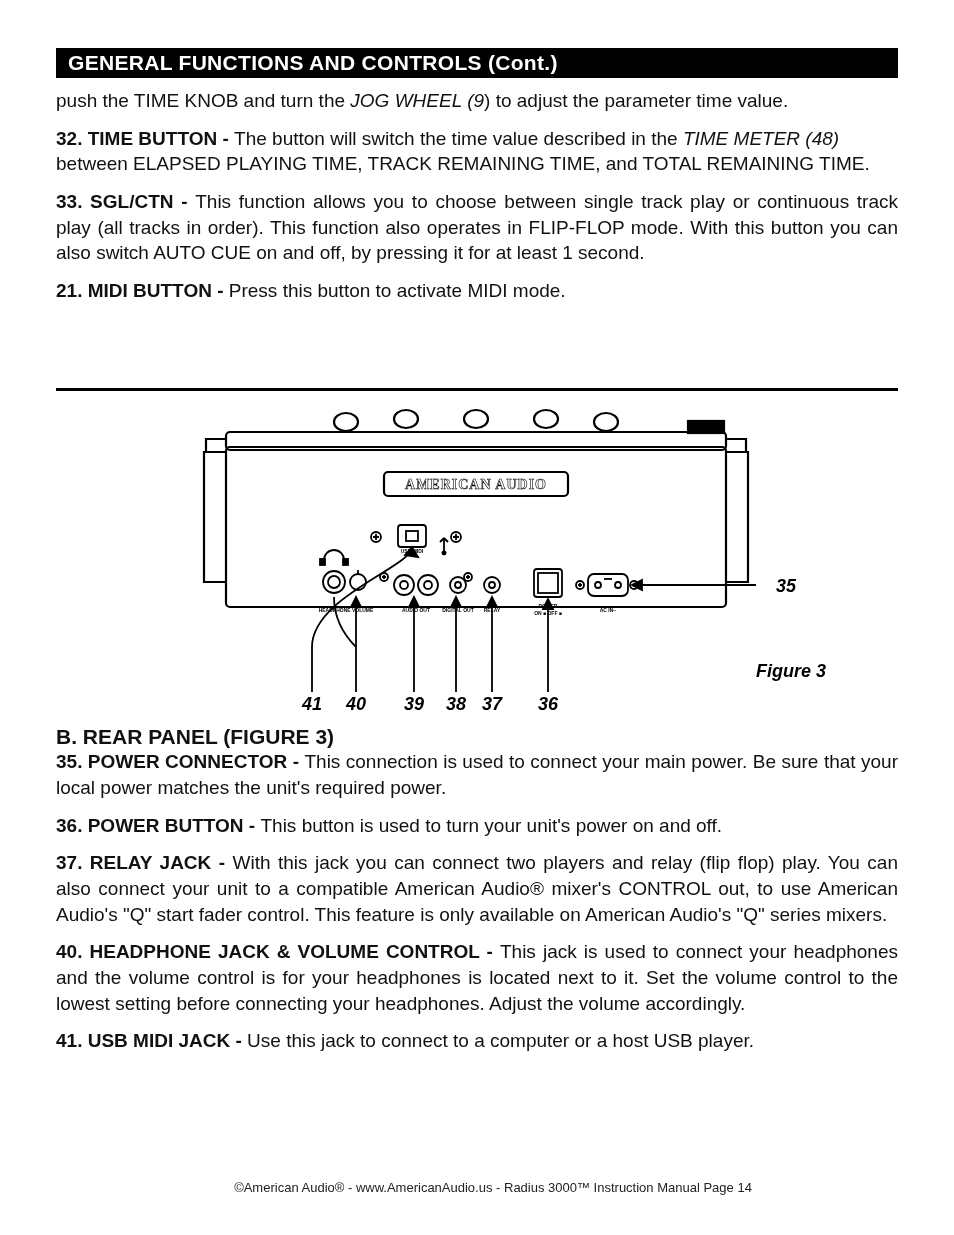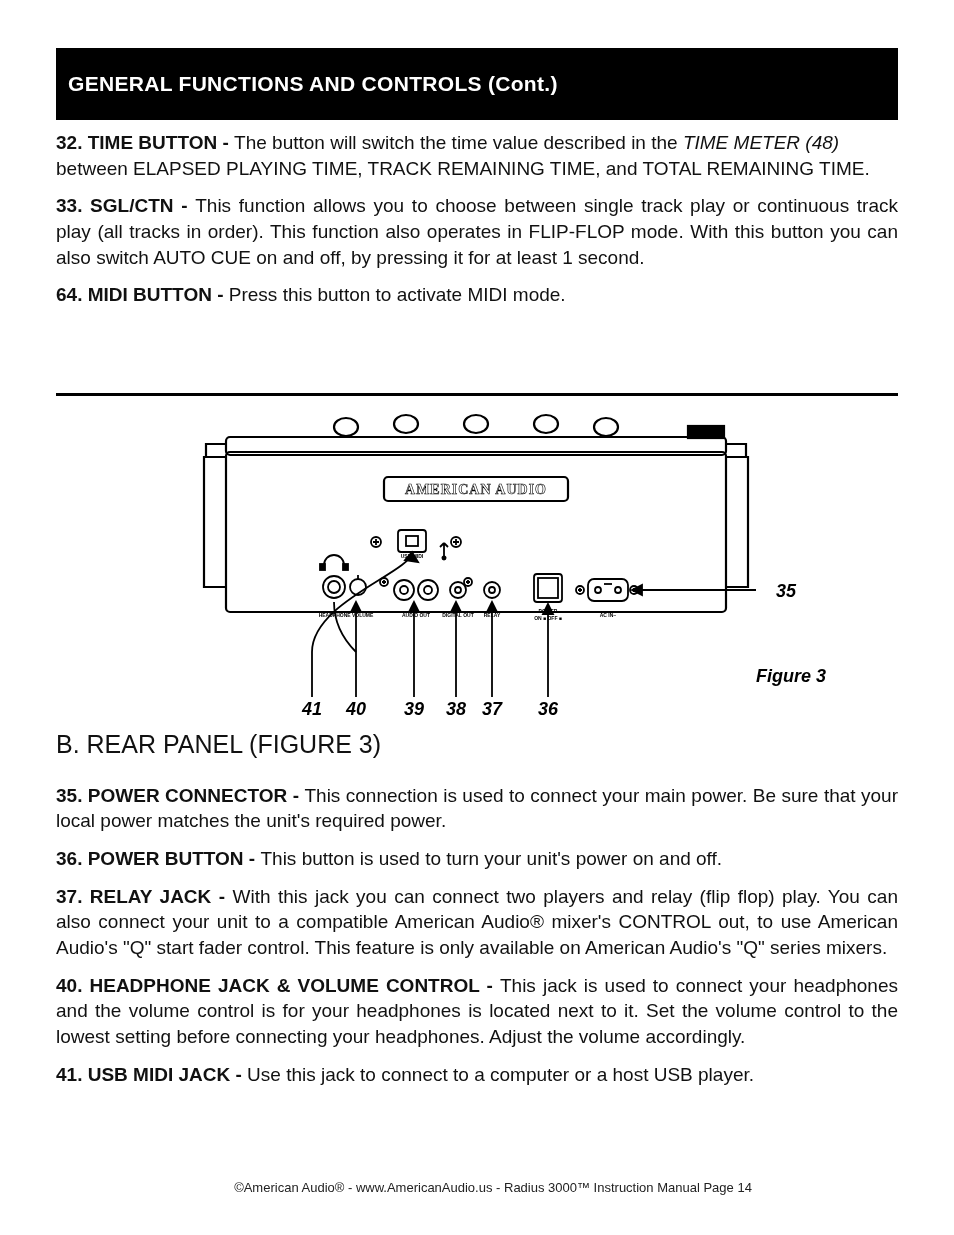--- a/index.html
+++ b/index.html
@@ -14,21 +14,21 @@
     min-height: 1235px;
     box-sizing: border-box;
     padding: 48px 56px 40px 56px;
     position: relative;
   }
   .header-bar {
     background: #000;
     color: #fff;
     font-weight: bold;
     font-size: 21px;
-    padding: 24px 12px;
+    padding: 3px 12px;
     letter-spacing: 0.3px;
     margin-bottom: 10px;
   }
   .body-text {
     font-size: 19px;
     line-height: 1.35;
     margin: 0 0 12px 0;
   }
   .body-text.justify {
     text-align: justify;
@@ -47,23 +47,23 @@
   .figure-block {
     width: 100%;
     margin-bottom: 8px;
   }
   .figure-block svg {
     display: block;
     width: 100%;
     height: auto;
   }
   .section-title {
-    font-weight: normal;
-    font-size: 25px;
-    margin: 6px 0 24px 0;
+    font-weight: bold;
+    font-size: 21px;
+    margin: 6px 0 0 0;
   }
   .footer-line {
     position: absolute;
     bottom: 40px;
     left: 16px;
     width: 100%;
     text-align: center;
     font-size: 13px;
     color: #222;
   }
@@ -94,31 +94,34 @@
     font-weight: bold;
   }
 </style>
 </head>
 <body>
 
 <div class="page">
 
   <div class="header-bar">GENERAL FUNCTIONS AND CONTROLS (Cont.)</div>
 
+  <p class="body-text">
+    <span>push the TIME KNOB and turn the </span><span class="italic">JOG WHEEL (9</span><span>) to adjust the parameter time value.</span>
+  </p>
 
   <p class="body-text">
     <span class="item-num-bold">32. TIME BUTTON - </span><span>The button will switch the time value described in the </span><span class="italic">TIME METER (48)</span><span> between ELAPSED PLAYING TIME, TRACK REMAINING TIME, and TOTAL REMAINING TIME.</span>
   </p>
 
   <p class="body-text justify">
     <span class="item-num-bold">33. SGL/CTN - </span><span>This function allows you to choose between single track play or continuous track play (all tracks in order). This function also operates in FLIP-FLOP mode. With this button you can also switch AUTO CUE on and off, by pressing it for at least 1 second.</span>
   </p>
 
   <p class="body-text">
-    <span class="item-num-bold">64. MIDI BUTTON - </span><span>Press this button to activate MIDI mode.</span>
+    <span class="item-num-bold">21. MIDI BUTTON - </span><span>Press this button to activate MIDI mode.</span>
   </p>
 
   <hr class="divider">
 
   <div class="figure-block">
     <svg viewBox="0 0 842 320">
 
       <g fill="none" stroke="#000" stroke-width="2.2">
         <rect x="170" y="50" width="500" height="160" rx="4" ry="4"></rect>
         <rect x="170" y="35" width="500" height="18" rx="4" ry="4"></rect>

